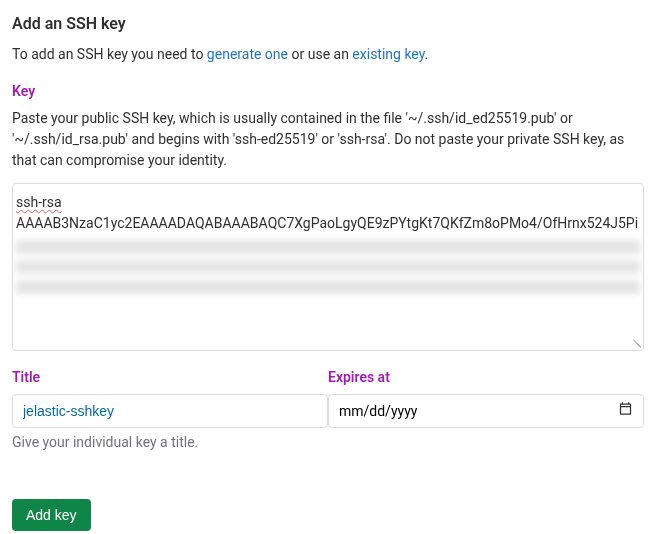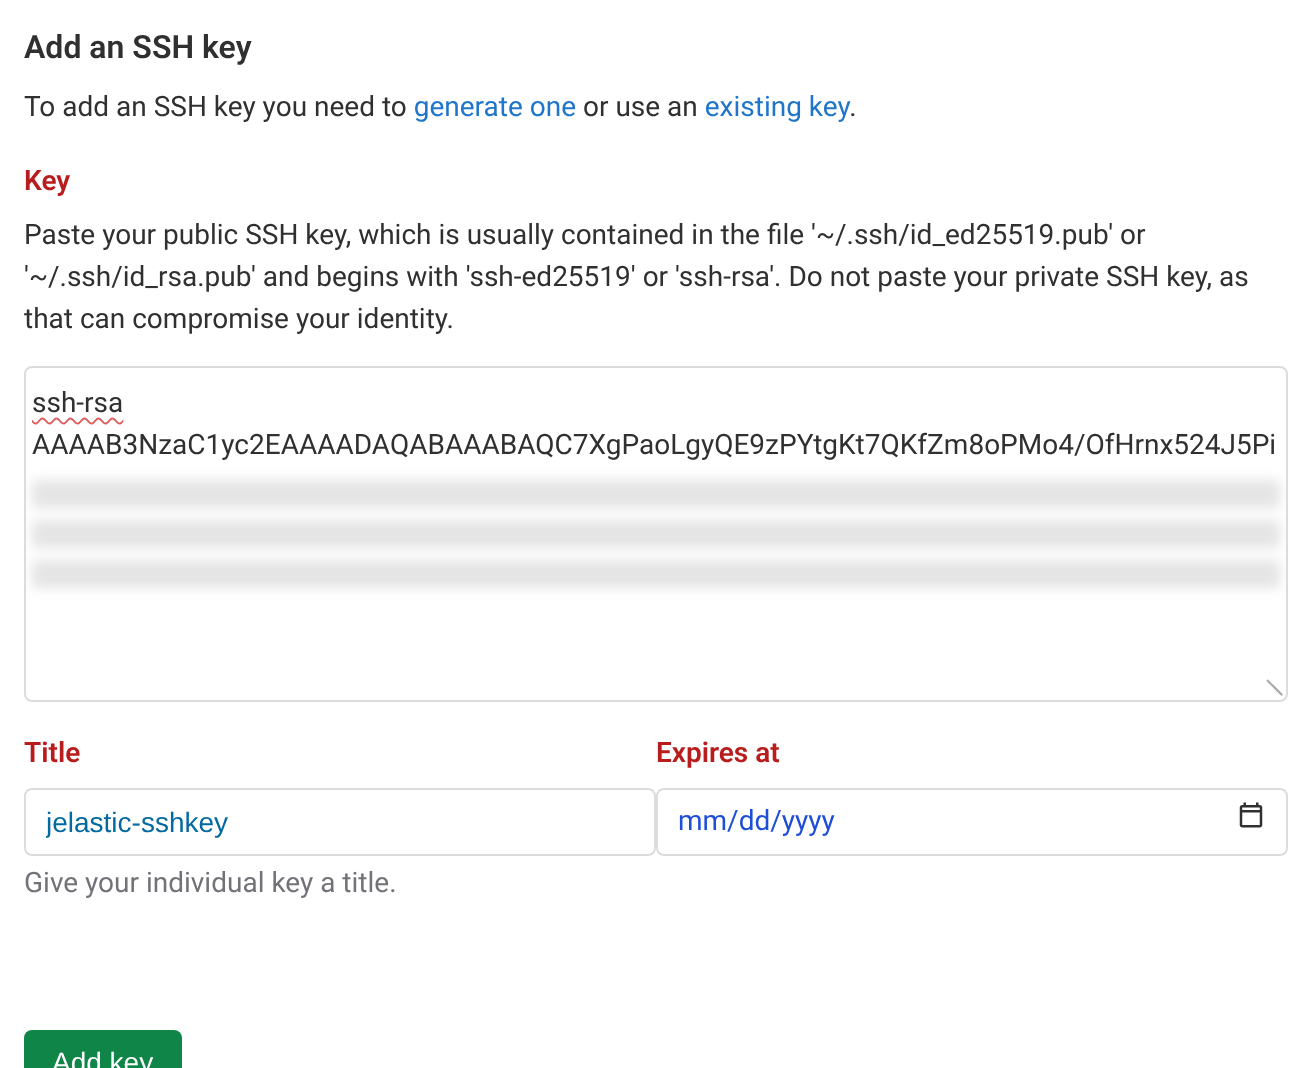--- a/index.html
+++ b/index.html
@@ -23,21 +23,21 @@
   color: #303030;
 }
 .link {
   color: #1f75cb;
   text-decoration: none;
   cursor: pointer;
 }
 .label {
   font-size: 14px;
   font-weight: 600;
-  color: #b91c1c;
+  color: #a21caf;
   margin-bottom: 6px;
 }
 .help-text {
   color: #303030;
   margin-bottom: 12px;
 }
 .key-box {
   width: 100%;
   min-height: 168px;
   border: 1px solid #dcdcde;
@@ -82,42 +82,42 @@
   filter: blur(3px);
   margin: 6px 0;
   opacity: 0.55;
 }
 .blur-line.l1 { width: 100%; }
 .blur-line.l2 { width: 100%; }
 .blur-line.l3 { width: 100%; }
 .key-line { word-break: break-all; }
 .row {
   display: flex;
-  margin-bottom: 22px;
+  margin-bottom: 6px;
 }
 .col { flex: 1; display: flex; flex-direction: column; }
 .text-input {
   width: 100%;
   height: 34px;
   border: 1px solid #dcdcde;
   border-radius: 4px;
   padding: 6px 10px;
   font-size: 14px;
   color: #0369a1;
   background: #fff;
 }
 .text-input::placeholder { color: #737278; }
 .date-input {
   width: 100%;
   height: 34px;
   border: 1px solid #dcdcde;
   border-radius: 4px;
   padding: 6px 10px;
   font-size: 14px;
-  color: #1d4ed8;
+  color: #000000;
   background: #fff;
   display: flex;
   align-items: center;
   justify-content: space-between;
   cursor: pointer;
 }
 .hint {
   font-size: 14px;
   color: #737278;
   margin-top: 4px;

